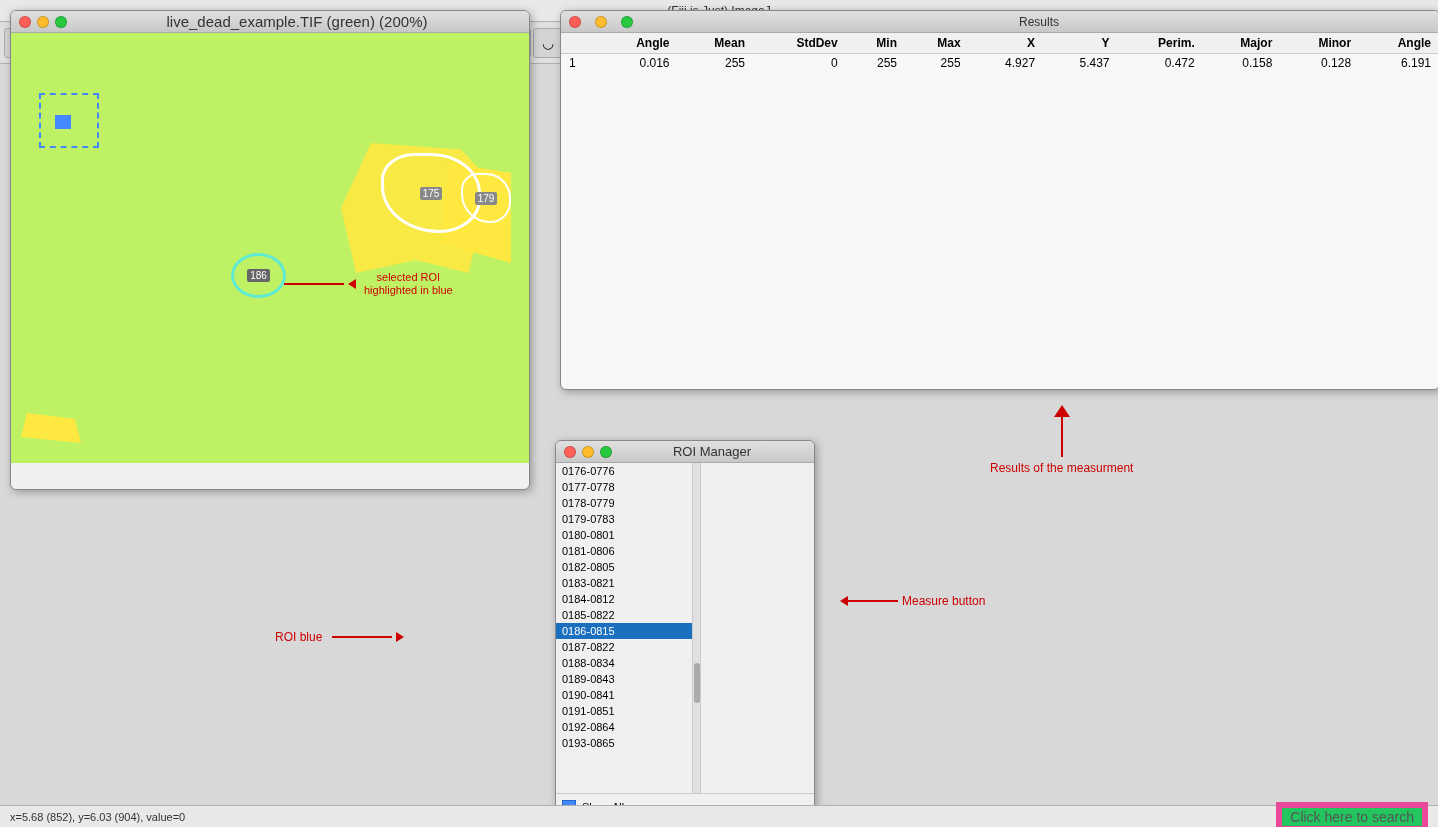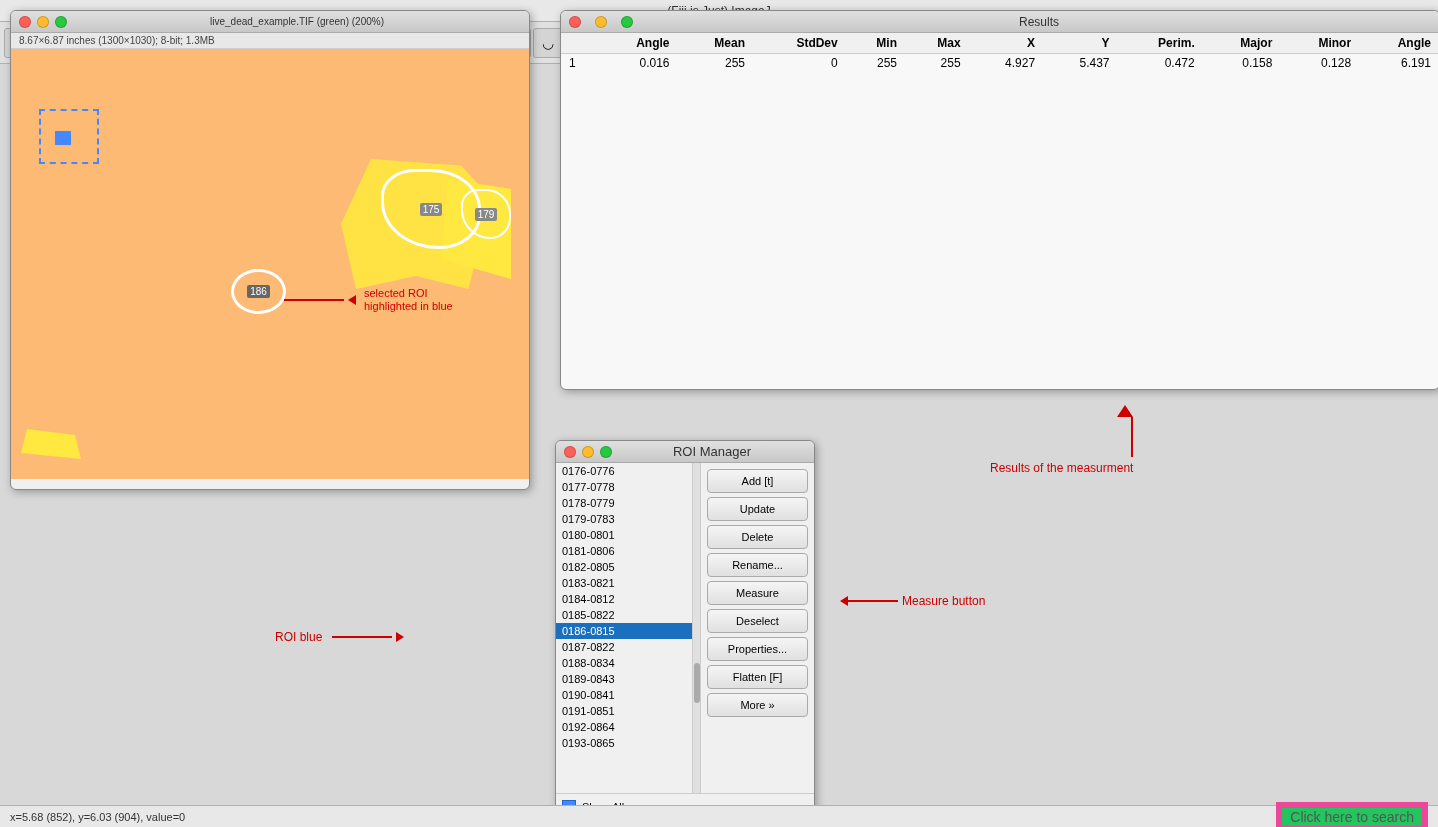--- a/index.html
+++ b/index.html
@@ -92,38 +92,39 @@
     .traffic-light {
       width: 12px;
       height: 12px;
       border-radius: 50%;
       border: 1px solid rgba(0,0,0,0.2);
     }
     .tl-close { background: #ff5f56; }
     .tl-min { background: #ffbd2e; }
     .tl-max { background: #27c93f; }
     .image-title {
-      font-size: 10px;
+      font-size: 15px;
       color: #333;
       flex: 1;
       text-align: center;
     }
     .image-info {
       font-size: 10px;
       color: #444;
       padding: 2px 8px;
       background: #e8e8e8;
       border-bottom: 1px solid #ccc;
     }
     .image-canvas {
-      background: #fdba74;
+      background: #bef264;
       width: 100%;
       height: 430px;
       position: relative;
       overflow: hidden;
+      text-align: center;
     }
 
     
     .roi-blob-1 {
       position: absolute;
       top: 120px;
       left: 370px;
       width: 100px;
       height: 80px;
       border: 3px solid #fff;
@@ -150,21 +151,21 @@
       display: flex;
       align-items: center;
       justify-content: center;
     }
     .roi-selected {
       position: absolute;
       top: 220px;
       left: 220px;
       width: 55px;
       height: 45px;
-      border: 3px solid #ffffff;
+      border: 3px solid #5eead4;
       border-radius: 50%;
       display: flex;
       align-items: center;
       justify-content: center;
     }
     .selection-box {
       position: absolute;
       top: 60px;
       left: 28px;
       width: 60px;
@@ -417,21 +418,20 @@
 
 <div class="main-content">
 
   <div class="image-window">
     <div class="image-window-titlebar">
       <div class="traffic-light tl-close"></div>
       <div class="traffic-light tl-min"></div>
       <div class="traffic-light tl-max"></div>
       <span class="image-title">live_dead_example.TIF (green) (200%)</span>
     </div>
-    <div class="image-info">8.67×6.87 inches (1300×1030); 8-bit; 1.3MB</div>
     <div class="image-canvas">
 
       <div class="selection-box"></div>
 
       <div style="position:absolute;top:82px;left:44px;width:16px;height:14px;background:#4488ff;"></div>
 
       <div class="yellow-shape"></div>
 
       <div style="position:absolute;top:130px;left:430px;width:70px;height:100px;background:#ffe840;clip-path:polygon(10% 0%,100% 10%,100% 100%,0% 80%);"></div>
 
@@ -466,21 +466,21 @@
     <div style="width:60px;height:2px;background:#cc0000;"></div>
     <div style="width:0;height:0;border-top:5px solid transparent;border-bottom:5px solid transparent;border-left:8px solid #cc0000;"></div>
   </div>
 
   <div style="position:absolute;top:594px;left:840px;display:flex;align-items:center;gap:0;">
     <div style="width:0;height:0;border-top:5px solid transparent;border-bottom:5px solid transparent;border-right:8px solid #cc0000;"></div>
     <div style="width:50px;height:2px;background:#cc0000;"></div>
     <span style="font-size:12px;color:#cc0000;margin-left:4px;">Measure button</span>
   </div>
 
-  <div style="position:absolute;top:405px;left:990px;display:flex;flex-direction:column;align-items:flex-end;">
+  <div style="position:absolute;top:405px;left:990px;display:flex;flex-direction:column;align-items:center;">
     <div style="width:0;height:0;border-left:8px solid transparent;border-right:8px solid transparent;border-bottom:12px solid #cc0000;"></div>
     <div style="width:2px;height:40px;background:#cc0000;"></div>
     <span style="font-size:12px;color:#cc0000;margin-top:4px;white-space:nowrap;">Results of the measurment</span>
   </div>
 
   <div class="results-window">
     <div class="results-titlebar">
       <div class="traffic-light tl-close"></div>
       <div class="traffic-light tl-min"></div>
       <div class="traffic-light tl-max"></div>
@@ -550,31 +550,20 @@
           <div class="roi-item">0189-0843</div>
           <div class="roi-item">0190-0841</div>
           <div class="roi-item">0191-0851</div>
           <div class="roi-item">0192-0864</div>
           <div class="roi-item">0193-0865</div>
         </div>
         <div class="roi-scrollbar">
           <div class="roi-scrollbar-thumb"></div>
         </div>
       </div>
-      <div class="roi-buttons">
-        <button class="roi-btn">Add [t]</button>
-        <button class="roi-btn">Update</button>
-        <button class="roi-btn">Delete</button>
-        <button class="roi-btn">Rename...</button>
-        <button class="roi-btn">Measure</button>
-        <button class="roi-btn">Deselect</button>
-        <button class="roi-btn">Properties...</button>
-        <button class="roi-btn">Flatten [F]</button>
-        <button class="roi-btn">More »</button>
-      </div>
     </div>
     <div class="roi-manager-footer">
       <div class="checkbox-row">
         <div class="checkbox-box">
           <span class="checkbox-check">✓</span>
         </div>
         <span>Show All</span>
       </div>
       <div class="checkbox-row">
         <div class="checkbox-box">

